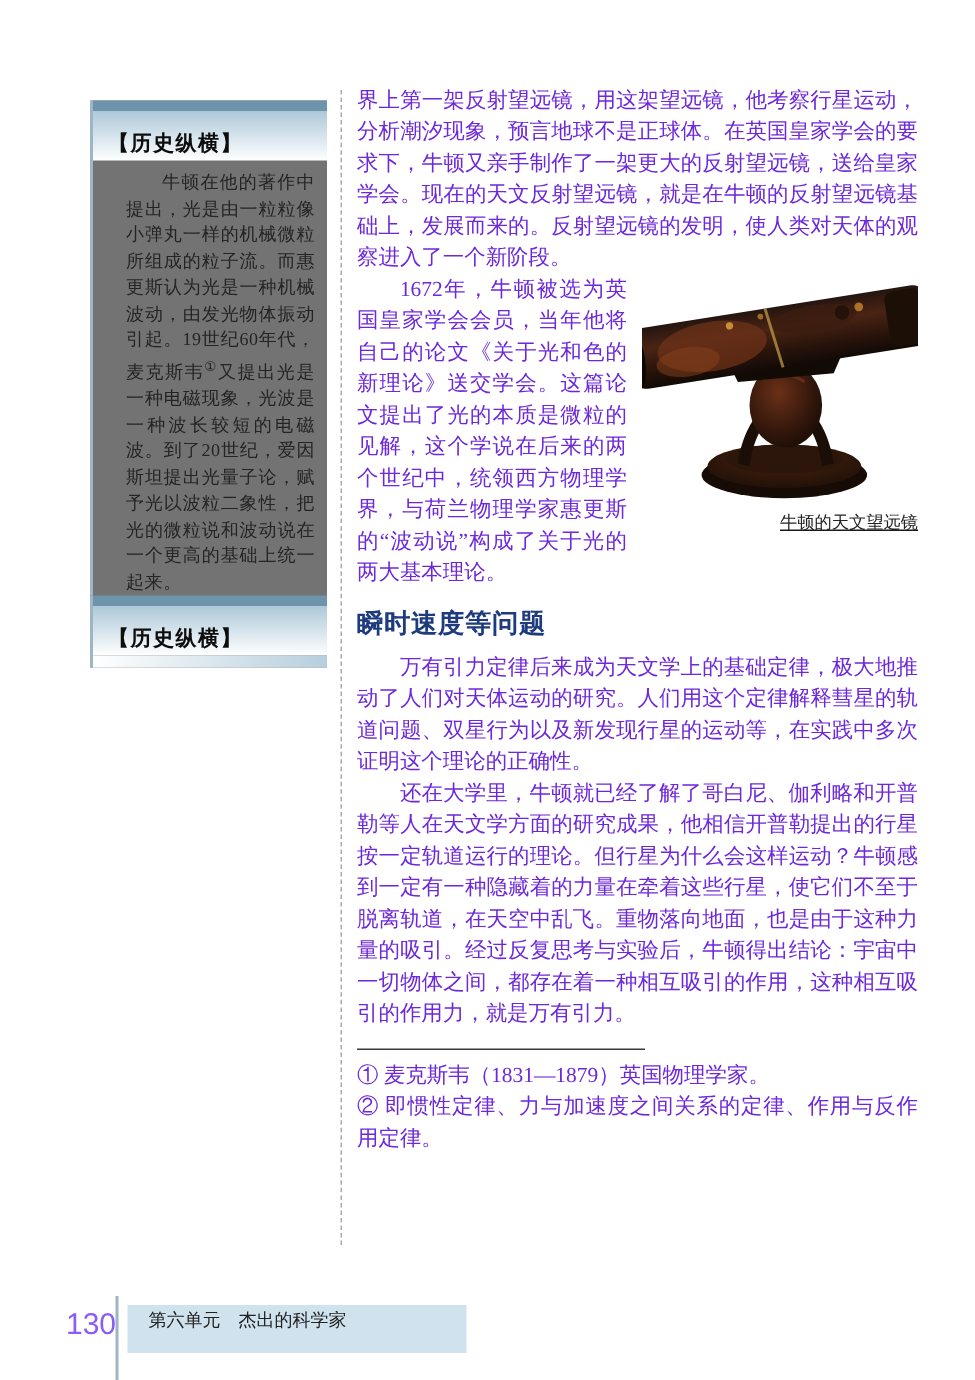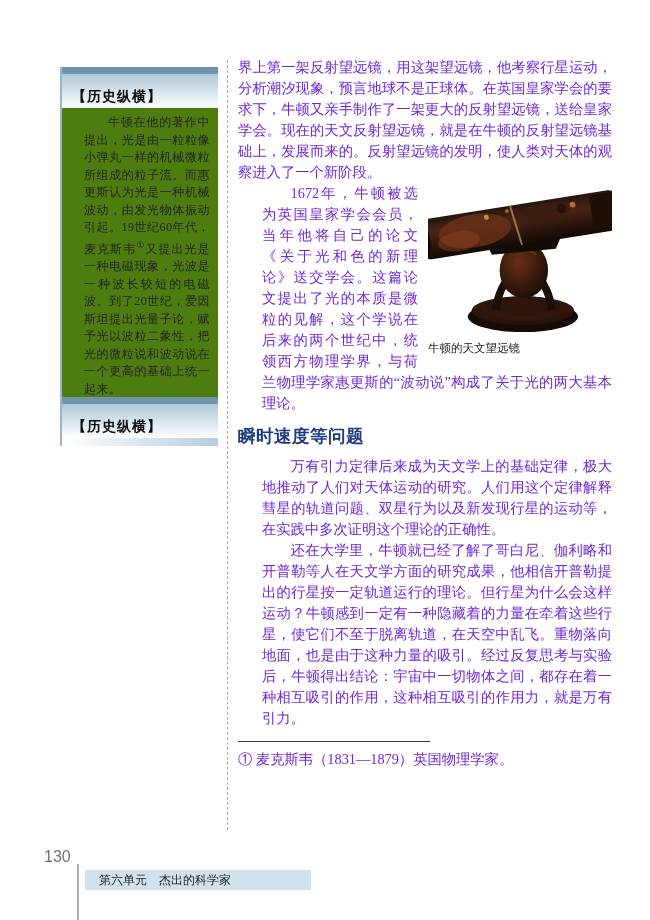--- a/index.html
+++ b/index.html
@@ -1,58 +1,58 @@
 <!DOCTYPE html>
 <html><head>
 <meta charset="utf-8">
 <style>
   html,body{margin:0;padding:0;background:#ffffff;}
   .page{position:relative;width:650px;height:920px;background:#ffffff;overflow:hidden;
         font-family:"Liberation Serif","DejaVu Serif",serif;color:#1a1a1a;}
 
   
-  .hist-box{position:absolute;left:60px;width:158px;background:#4d7c0f;
+  .hist-box{position:absolute;left:60px;width:158px;background:#737373;
             border-left:2px solid #9cb6c6;box-sizing:border-box;}
   .hist-box .topbar{height:7px;background:#6e94ad;}
   .hist-box .head-grad{background:linear-gradient(180deg,#aec8d8 0%,#d9e6ee 55%,#ffffff 100%);
             padding:13px 10px 2px 10px;}
   .hist-title{font-family:"Liberation Sans","DejaVu Sans",sans-serif;font-weight:bold;
             font-size:14px;color:#0d0d0d;letter-spacing:1px;}
   .hist-body{padding:6px 8px 8px 10px;font-size:12px;line-height:17.5px;text-align:justify;
             text-indent:2em;color:#242424;letter-spacing:0.4px;margin-left:12px;}
   .hist-body sup{font-size:9px;}
   .hist-bottombar{height:8px;background:linear-gradient(90deg,#ffffff 0%,#b7cedd 100%);}
 
   
   .dashed-sep{position:absolute;left:227px;top:60px;height:770px;width:0;
             border-left:1px dashed #a9a9a9;}
 
   
   .main-col{position:absolute;left:238px;top:57px;width:374px;}
   .main-col p{margin:0;font-size:14.3px;line-height:21px;text-align:justify;color:#6d28d9;}
-  .main-col p.indent{text-indent:2em;margin-left:24px;}
+  .main-col p.indent{text-indent:2em;}
   .main-col sup{font-size:9.5px;}
 
-  .fig{float:right;width:184px;margin:2px 0 16px 10px;text-align:left;}
+  .fig{float:right;width:184px;margin:2px 0 16px 10px;text-align:right;text-decoration:underline;}
   .fig svg{display:block;width:184px;height:150px;}
   .fig-caption{font-size:11.5px;color:#222;margin-top:6px;
             font-family:"Liberation Sans","DejaVu Sans",sans-serif;}
 
   h2.section{clear:both;margin:10px 0 8px 0;font-family:"Liberation Sans","DejaVu Sans",sans-serif;
             font-weight:bold;font-size:17.5px;color:#1e3c7d;letter-spacing:0.5px;}
 
   .footnotes{margin-top:12px;}
   .fn-divider{width:192px;border-top:1.5px solid #3a3a3a;margin:0 0 7px 0;}
   .fn{font-size:11.5px;line-height:19px;color:#222;margin:0;text-align:left;}
 
   
-  .page-num{position:absolute;left:44px;top:848px;font-size:16px;color:#737373;
+  .page-num{position:absolute;left:44px;top:872px;font-size:20px;color:#8b5cf6;
             font-family:"Liberation Sans","DejaVu Sans",sans-serif;}
   .footer-line{position:absolute;left:77px;top:864px;width:2px;height:56px;background:#9fb4c4;}
-  .footer-bar{position:absolute;left:85px;top:870px;width:226px;height:20px;background:#cfe2ee;
+  .footer-bar{position:absolute;left:85px;top:870px;width:226px;height:32px;background:#cfe2ee;
             font-family:"Liberation Sans","DejaVu Sans",sans-serif;font-size:12px;line-height:20px;
             color:#222;padding-left:14px;box-sizing:border-box;}
 </style>
 </head>
 <body>
 
 <div class="page">
 
   <div class="dashed-sep"></div>
 
@@ -132,20 +132,21 @@
     <h2 class="section">瞬时速度等问题</h2>
 
     <p class="indent">万有引力定律后来成为天文学上的基础定律，极大地推动了人们对天体运动的研究。人们用这个定律解释彗星的轨道问题、双星行为以及新发现行星的运动等，在实践中多次证明这个理论的正确性。</p>
 
     <p class="indent">还在大学里，牛顿就已经了解了哥白尼、伽利略和开普勒等人在天文学方面的研究成果，他相信开普勒提出的行星按一定轨道运行的理论。但行星为什么会这样运动？牛顿感到一定有一种隐藏着的力量在牵着这些行星，使它们不至于脱离轨道，在天空中乱飞。重物落向地面，也是由于这种力量的吸引。经过反复思考与实验后，牛顿得出结论：宇宙中一切物体之间，都存在着一种相互吸引的作用，这种相互吸引的作用力，就是万有引力。</p>
 
 
     <div class="footnotes">
       <div class="fn-divider"></div>
       <p class="fn">① 麦克斯韦（1831—1879）英国物理学家。</p>
+      <p class="fn">② 即惯性定律、力与加速度之间关系的定律、作用与反作用定律。</p>
     </div>
 
   </div>
 
   <div class="page-num">130</div>
   <div class="footer-line"></div>
   <div class="footer-bar">第六单元　杰出的科学家</div>
 
 </div>
 

